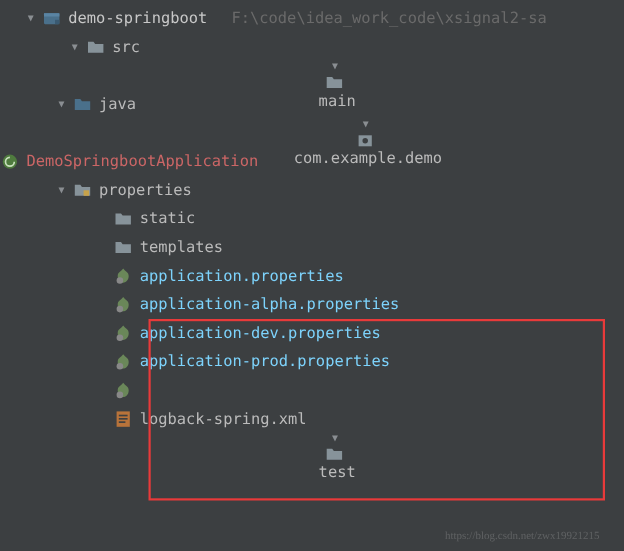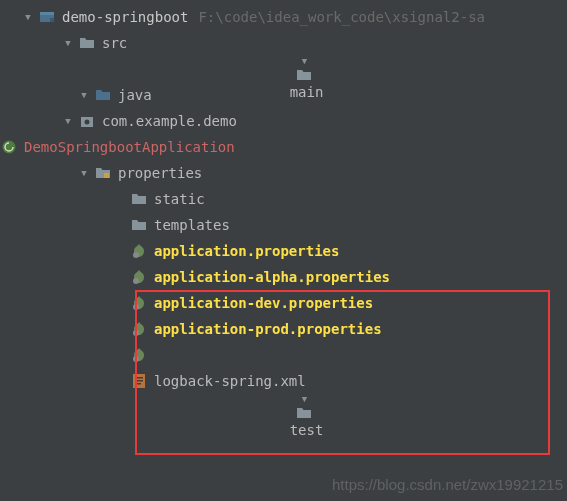--- a/index.html
+++ b/index.html
@@ -74,53 +74,52 @@
       height: 16px;
     }
     .label {
       color: #bbbbbb;
     }
     .label.light {
       color: #c8c8c8;
     }
     .label.path {
       color: #6a6a6a;
-      margin-left: 10px;
+      margin-left: 22px;
     }
     .label.red {
       color: #cc6666;
     }
     .label.green {
-      color: #fde047;
-      font-weight: bold;
+      color: #7dd3fc;
     }
     .highlight-box {
       position: absolute;
       border: 2px solid #e83a3a;
       left: 135px;
       top: 290px;
       width: 415px;
       height: 165px;
       pointer-events: none;
     }
     .watermark {
       position: absolute;
       bottom: 8px;
-      right: 4px;
+      right: 22px;
       color: rgba(200,200,200,0.25);
-      font-size: 15px;
-      font-family: Liberation Sans, sans-serif;
+      font-size: 10px;
+      font-family: Liberation Serif, serif;
       pointer-events: none;
     }
     .ind-0 { padding-left: 22px; }
     .ind-1 { padding-left: 30px; margin-left: 32px; }
     .ind-2 { padding-left: 46px; flex-direction: column; }
-    .ind-3 { padding-left: 78px; }
-    .ind-4 { padding-left: 62px; }
-    .ind-5 { padding-left: 114px; }
+    .ind-3 { padding-left: 50px; }
+    .ind-4 { padding-left: 102px; flex-direction: column; }
+    .ind-5 { padding-left: 87px; }
     .ind-5b { }
     .spacer { width: 16px; display: inline-block; }
   </style>
 </head>
 <body>
 
 <div class="tree">
 
   <div class="node ind-0">
     <span class="arrow down"></span>

